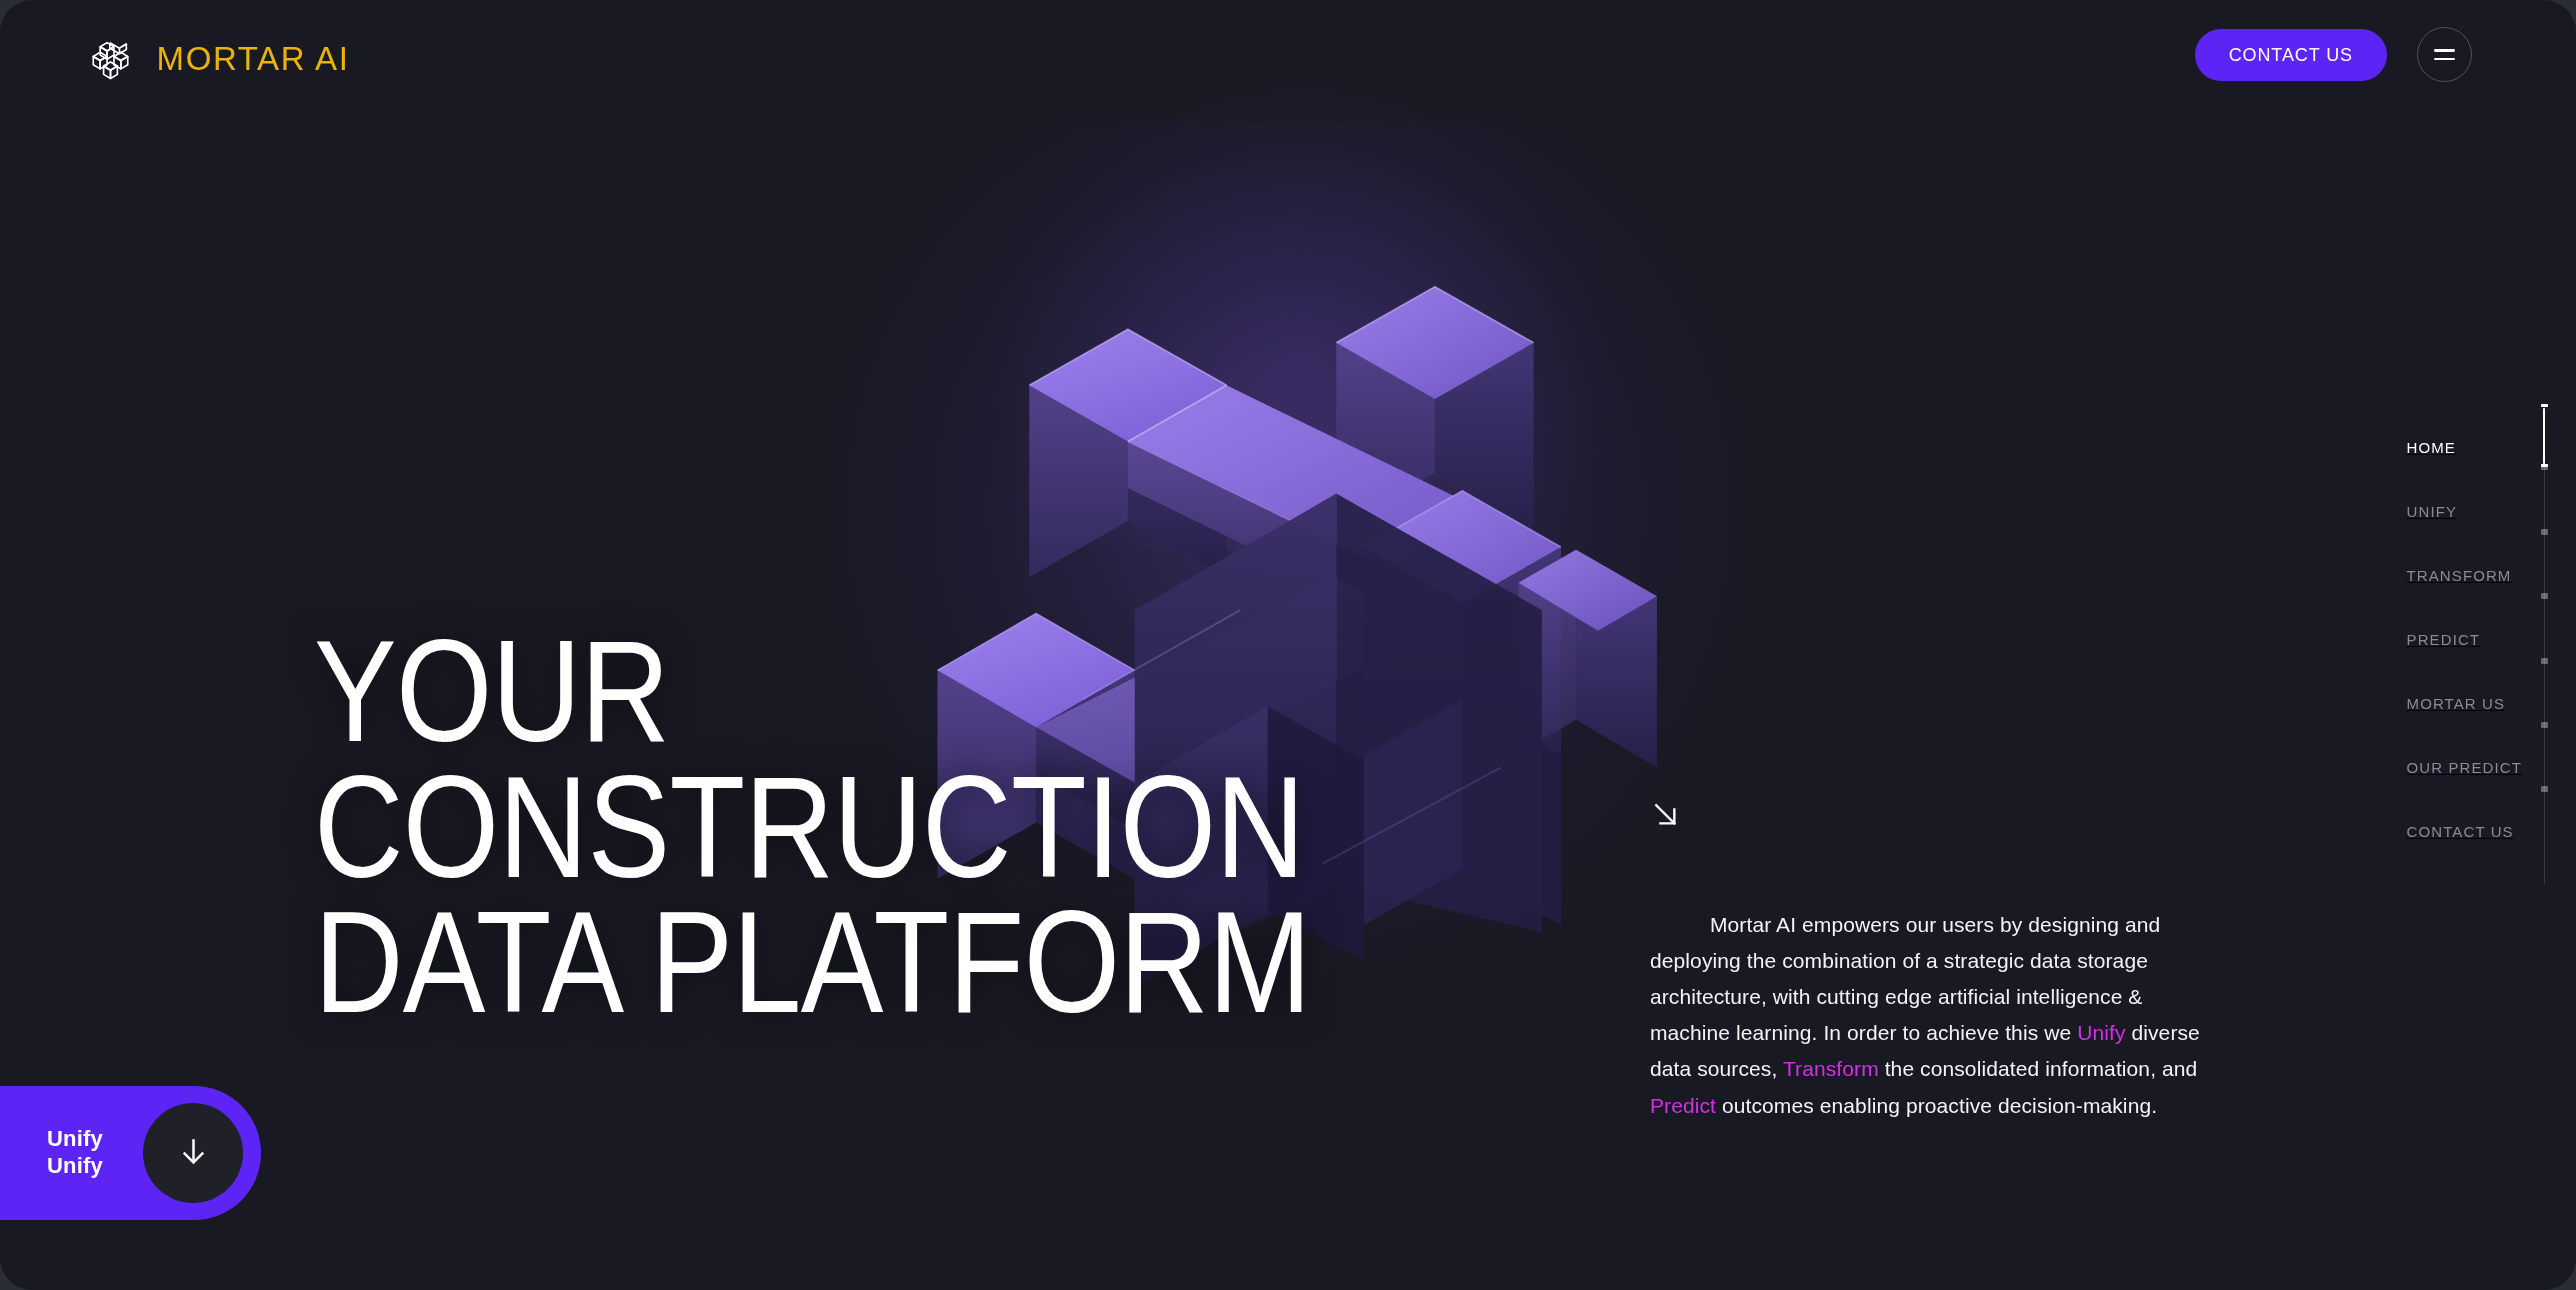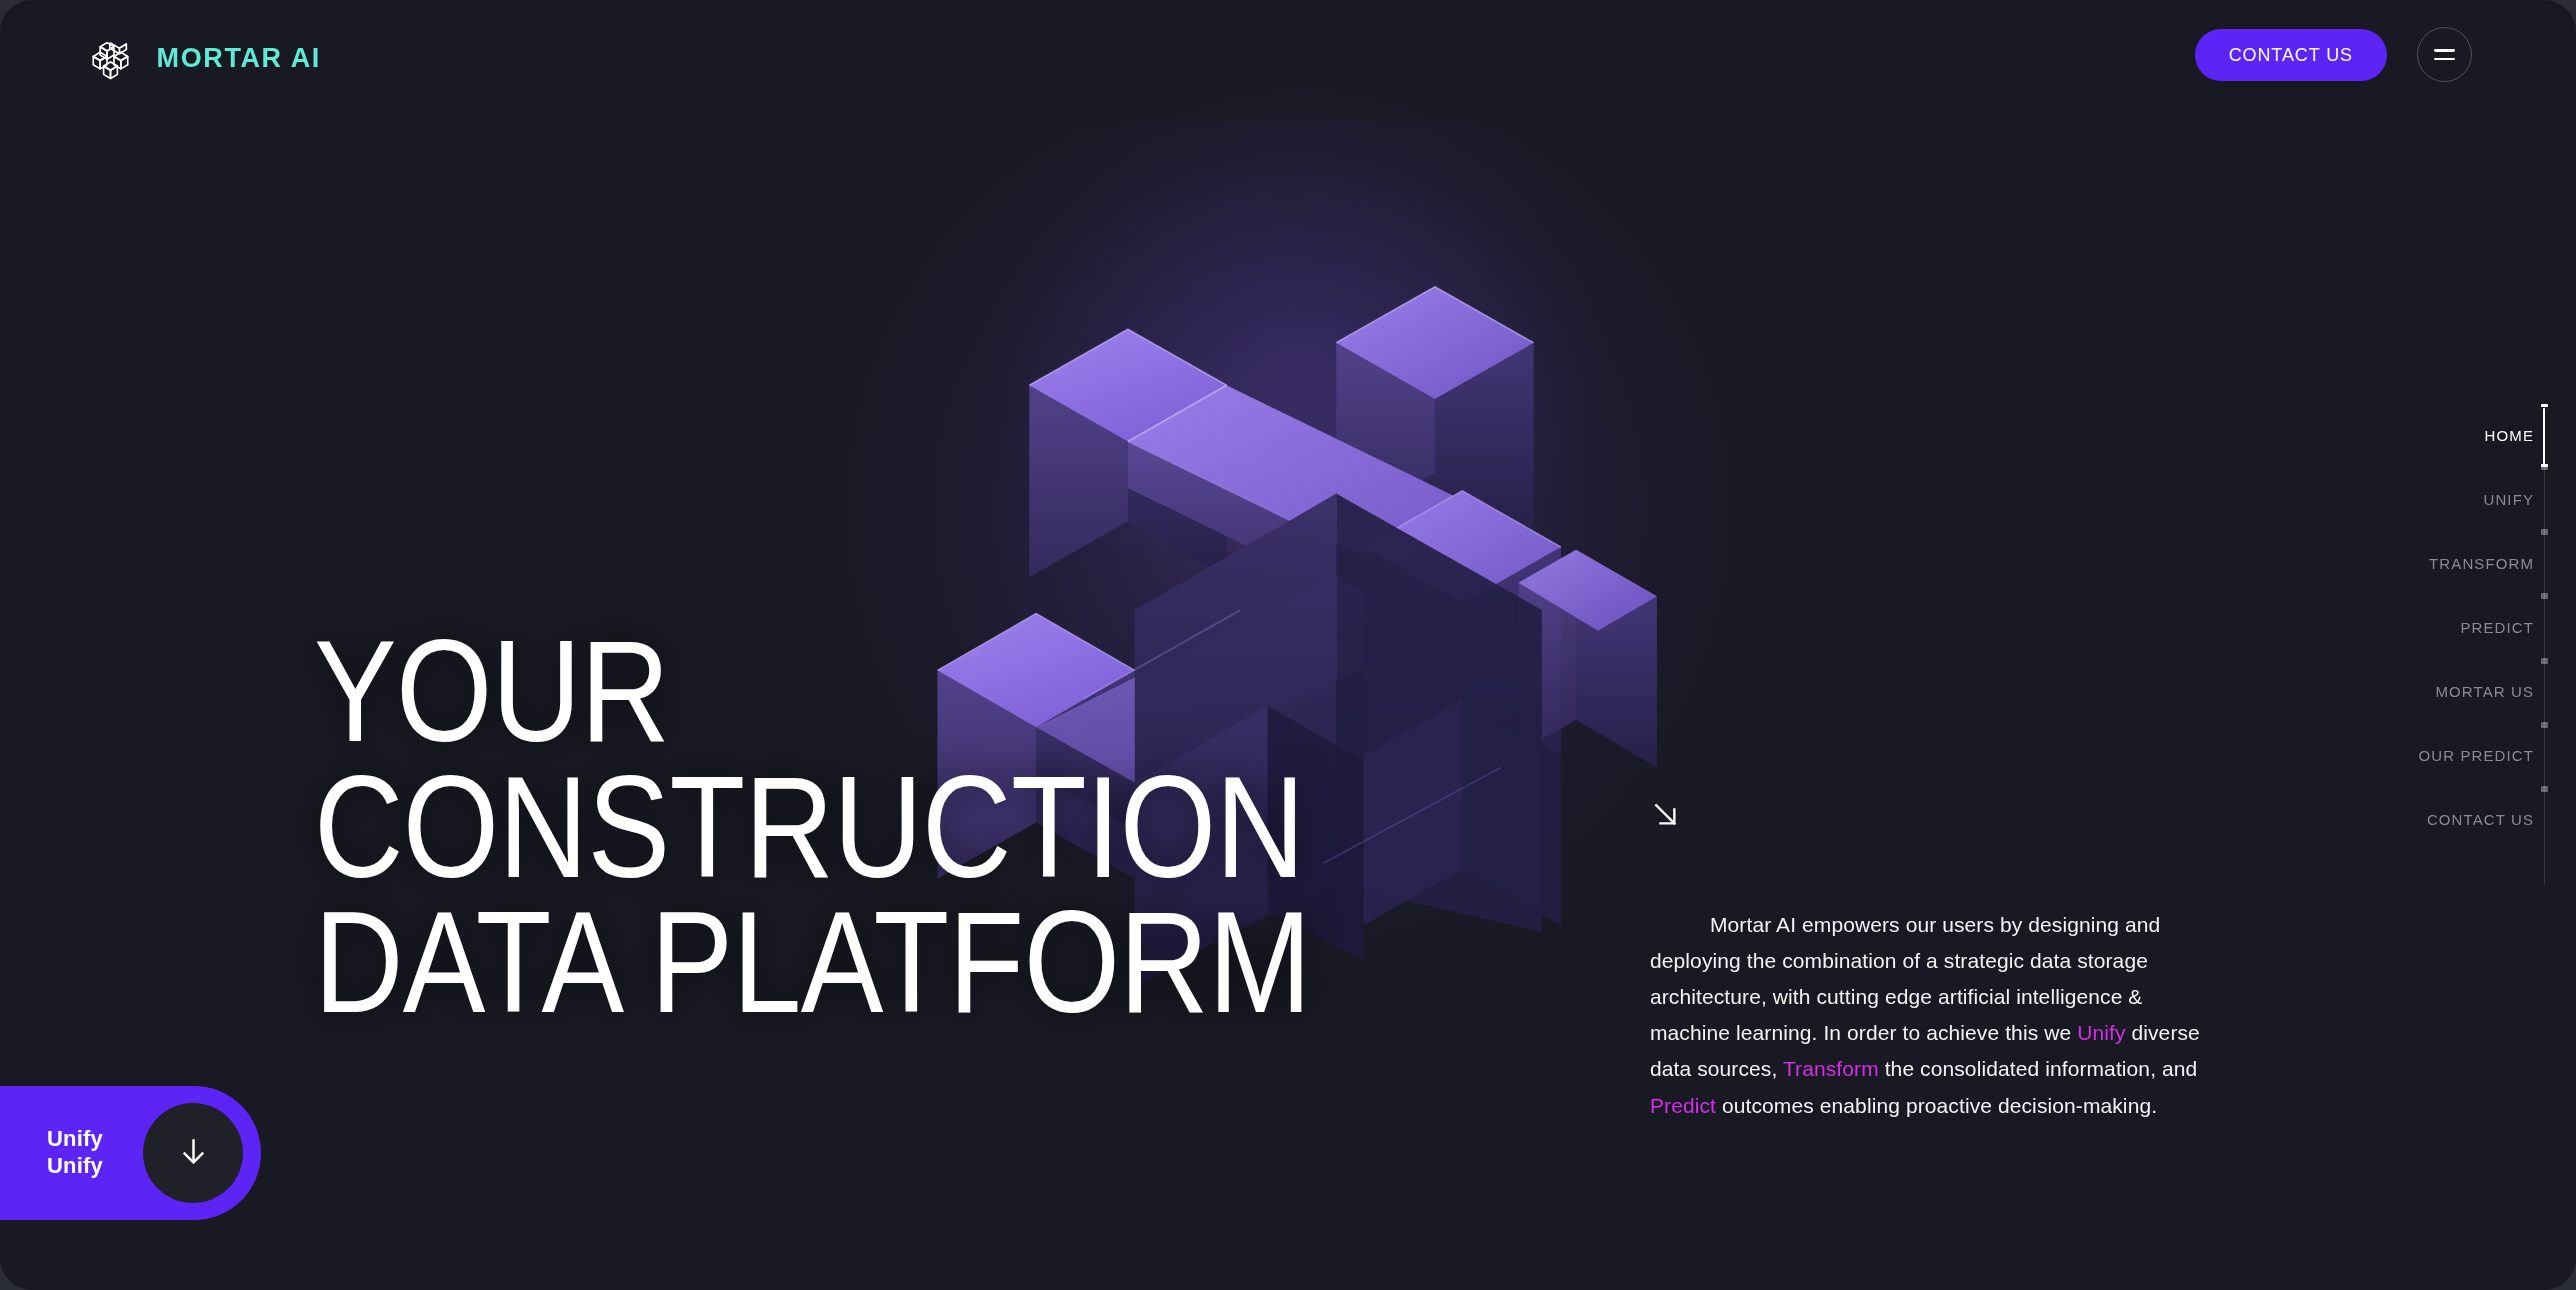--- a/index.html
+++ b/index.html
@@ -53,24 +53,24 @@
     width: 100%; height: 130px;
     z-index: 40;
   }
   .brand {
     position: absolute;
     left: 85px; top: 33px;
     display: flex; align-items: center; gap: 20.6px;
   }
   .brand-mark { width: 51px; height: 51px; display:block; }
   .brand-name {
-    color: #5eead4;
-    font-size: 27px;
+    color: #eab308;
+    font-size: 33px;
     letter-spacing: 1.6px;
-    font-weight: 700;
+    font-weight: 400;
     white-space: nowrap;
   }
 
   .cta-btn {
     position: absolute;
     right: 189px; top: 29px;
     height: 52px;
     padding: 0 34px;
     border: none;
     border-radius: 26px;
@@ -159,23 +159,24 @@
     top: 404px;
     height: 480px;
     z-index: 30;
     display: flex;
   }
   .sidenav-list {
     display: flex;
     flex-direction: column;
     justify-content: flex-start;
     list-style: none;
-    margin: 0;
+    margin: 12px;
     padding: 0;
-    text-align: right;
+    text-align: left;
+    text-decoration: underline;
   }
   .sidenav-item {
     color: #8a8a99;
     font-size: 15px;
     letter-spacing: 1.1px;
     height: 64px;
     line-height: 64px;
     padding-right: 42px;
     cursor: pointer;
     white-space: nowrap;

